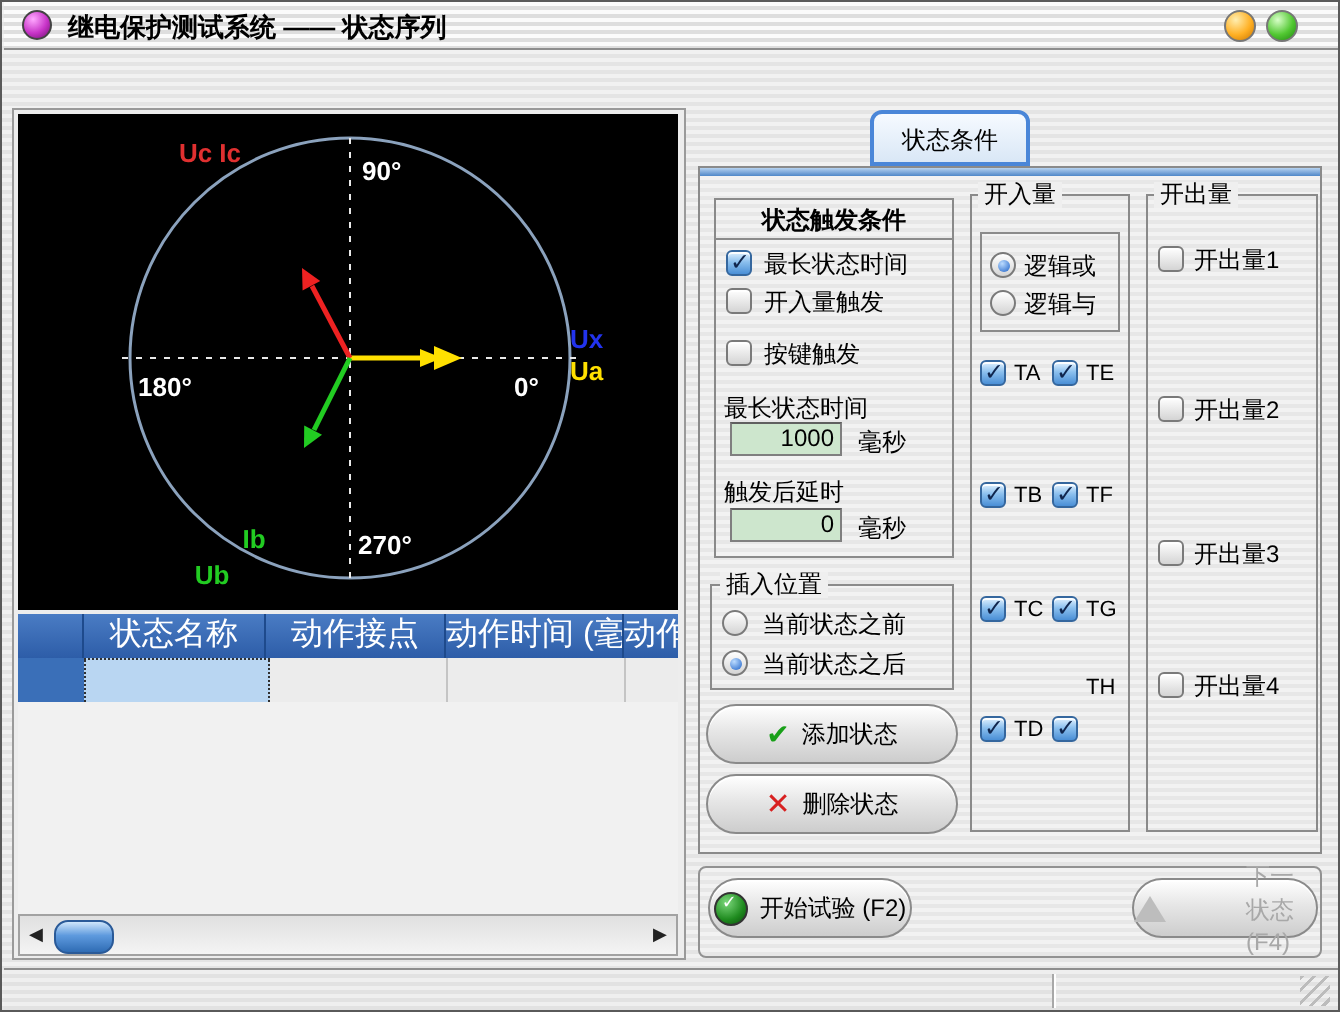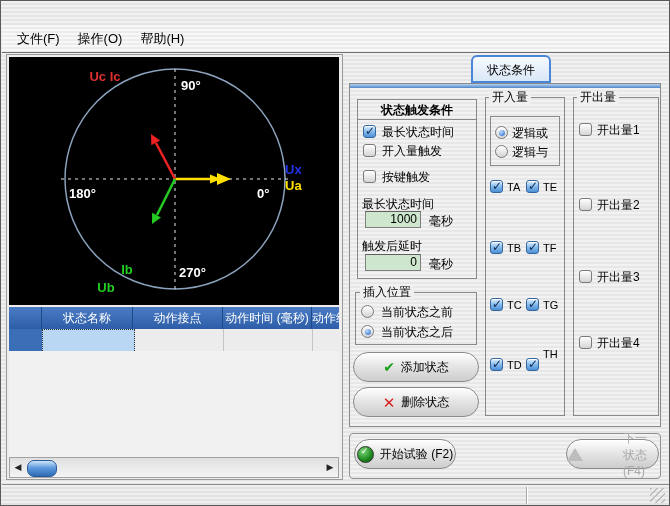--- a/index.html
+++ b/index.html
@@ -22,21 +22,21 @@
   
   .menubar{left:1px;top:24px;width:667px;height:28px;background:
     repeating-linear-gradient(180deg,#f8f8f8 0 2px,#ececec 2px 4px);
     border-bottom:1px solid #6e6e6e;display:flex;align-items:center;padding-left:6px;}
   .menu-item{font-size:13px;color:#000;padding:3px 9px;white-space:nowrap;}
   
   .left-frame{left:5px;top:53px;width:337px;height:426px;border:1px solid #9a9a9a;background:#ededed;}
   .phasor-box{left:8px;top:56px;width:330px;height:248px;background:#000;}
   
   .thead{left:8px;top:306px;width:330px;height:22px;overflow:hidden;background:linear-gradient(#4a7cc4,#2d5da8);}
-  .th{position:absolute;top:0;height:22px;color:#fff;font-size:12px;line-height:22px;text-align:center;border-right:1px solid #1e4a8c;white-space:nowrap;overflow:hidden;}
+  .th{position:absolute;top:0;height:22px;color:#fff;font-size:16px;line-height:22px;text-align:center;border-right:1px solid #1e4a8c;white-space:nowrap;overflow:hidden;}
   .trow{left:8px;top:328px;width:330px;height:22px;overflow:hidden;background:#ececec;}
   .td{position:absolute;top:0;height:22px;border-right:1px solid #c4c4c4;border-bottom:1px solid #c4c4c4;}
   .tbody-empty{left:8px;top:350px;width:330px;height:106px;background:#f1f1f1;}
   
   .hscroll{left:8px;top:456px;width:330px;height:21px;border:1px solid #a2a2a2;background:linear-gradient(#e0e0e0,#f4f4f4);}
   .scroll-arrow{position:absolute;top:0;width:16px;height:19px;font-size:9px;line-height:19px;text-align:center;color:#222;}
   .scroll-thumb{position:absolute;left:17px;top:2px;width:28px;height:15px;border-radius:7px;
     background:linear-gradient(#cfe6fb,#5e9ade 45%,#2f6cb4);border:1px solid #2a5a98;}
   
   .tab{height:25px;font-size:12px;text-align:center;line-height:24px;border:1px solid #8a8a8a;border-bottom:none;border-radius:6px 6px 0 0;background:linear-gradient(#fcfcfc,#d6d6d6);}
@@ -73,27 +73,28 @@
   .grip{position:absolute;left:648px;top:3px;width:15px;height:15px;background:
     repeating-linear-gradient(135deg,#bcbcbc 0 1.5px,transparent 1.5px 4.5px);}
   .tbl-label{font-size:11px;font-weight:normal;}
 </style>
 </head>
 <body>
 
 <div id="win">
 
   
-
-  
-  <div class="abs menubar">
-    <div class="menu-item">文件(F)</div>
-    <div class="menu-item">操作(O)</div>
-    <div class="menu-item">帮助(H)</div>
-  </div>
+  <div class="abs titlebar">
+    <div class="abs sphere sphere-purple"></div>
+    <div class="abs title-text">继电保护测试系统 —— 状态序列</div>
+    <div class="abs sphere sphere-orange"></div>
+    <div class="abs sphere sphere-green"></div>
+  </div>
+
+  
 
   
   <div class="abs left-frame"></div>
 
   
   <div class="abs phasor-box">
     <svg width="330" height="248" viewBox="0 0 330 248">
       <circle cx="166" cy="122" r="110" fill="none" stroke="#8ba2bd" stroke-width="1.5"></circle>
       <line x1="52" y1="122" x2="280" y2="122" stroke="#e8e8e8" stroke-width="1" stroke-dasharray="3,4"></line>
       <line x1="166" y1="12" x2="166" y2="232" stroke="#e8e8e8" stroke-width="1" stroke-dasharray="3,4"></line>
@@ -138,21 +139,21 @@
     </div>
     <div class="abs tbody-empty"></div>
     <div class="abs hscroll">
       <div class="scroll-arrow" style="left:0;">◀</div>
       <div class="scroll-thumb"></div>
       <div class="scroll-arrow" style="right:0;">▶</div>
     </div>
   </div>
 
   
-  <div class="abs tab tab-active" style="left:434px;top:54px;width:80px;height:28px;line-height:26px;z-index:3;margin-left:36px;">状态条件</div>
+  <div class="abs tab tab-active" style="left:434px;top:54px;width:80px;height:28px;line-height:26px;z-index:3;">状态条件</div>
 
   
   <div class="abs rpanel"></div>
   <div class="abs rpanel-topband"></div>
 
   
   <div class="grp">
     <div class="abs box" style="left:356px;top:98px;width:120px;height:180px;"></div>
     <div class="abs" style="left:356px;top:98px;width:120px;height:21px;border:1px solid #8a8a8a;font-size:12px;line-height:20px;text-align:center;font-weight:bold;">状态触发条件</div>
     <div class="abs cb ck" style="left:362px;top:124px;"></div>
@@ -210,21 +211,21 @@
     <div class="abs lbl tbl-label" style="left:542px;top:240px;">TF</div>
 
     <div class="abs cb ck" style="left:489px;top:297px;"></div>
     <div class="abs lbl tbl-label" style="left:506px;top:297px;">TC</div>
     <div class="abs cb ck" style="left:525px;top:297px;"></div>
     <div class="abs lbl tbl-label" style="left:542px;top:297px;">TG</div>
 
     <div class="abs cb ck" style="left:489px;top:357px;"></div>
     <div class="abs lbl tbl-label" style="left:506px;top:357px;">TD</div>
     <div class="abs cb ck" style="left:525px;top:357px;"></div>
-    <div class="abs lbl tbl-label" style="left:542px;top:346px;">TH</div>
+    <div class="abs lbl tbl-label" style="left:542px;top:336px;">TH</div>
   </div>
 
   
   <div class="grp">
     <div class="abs box" style="left:572px;top:96px;width:86px;height:319px;"></div>
     <div class="abs legend" style="left:576px;top:90px;">开出量</div>
 
     <div class="abs cb" style="left:578px;top:122px;"></div>
     <div class="abs lbl" style="left:596px;top:122px;">开出量1</div>
     <div class="abs cb" style="left:578px;top:197px;"></div>

